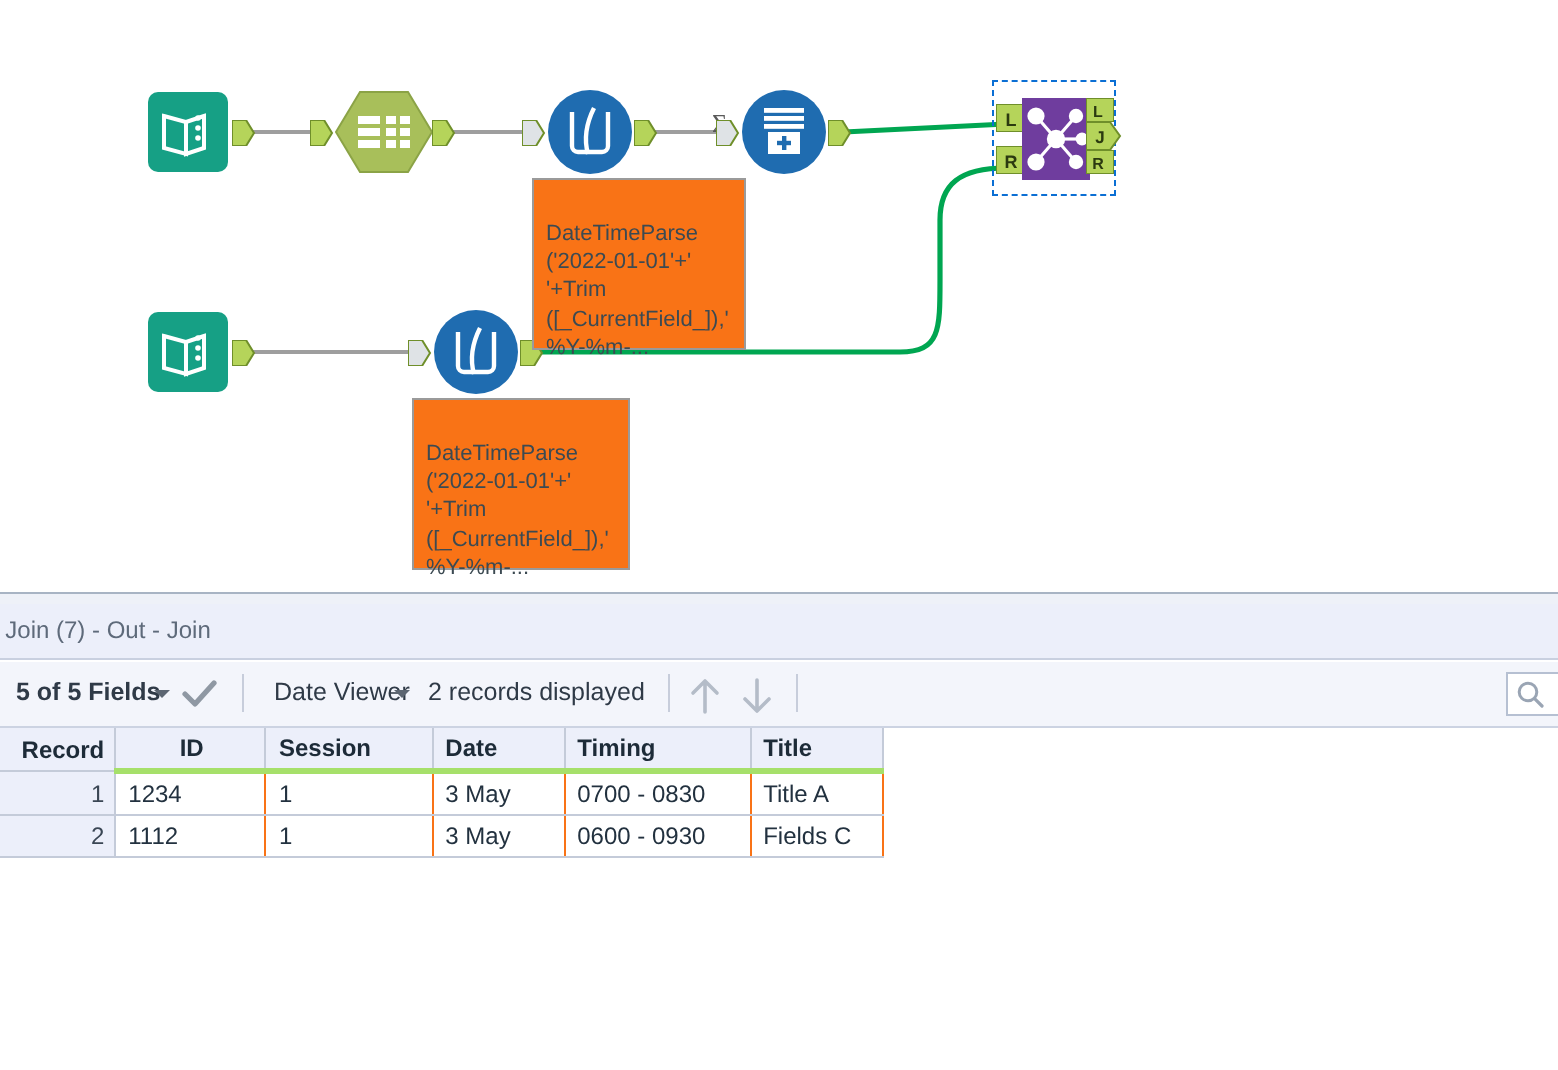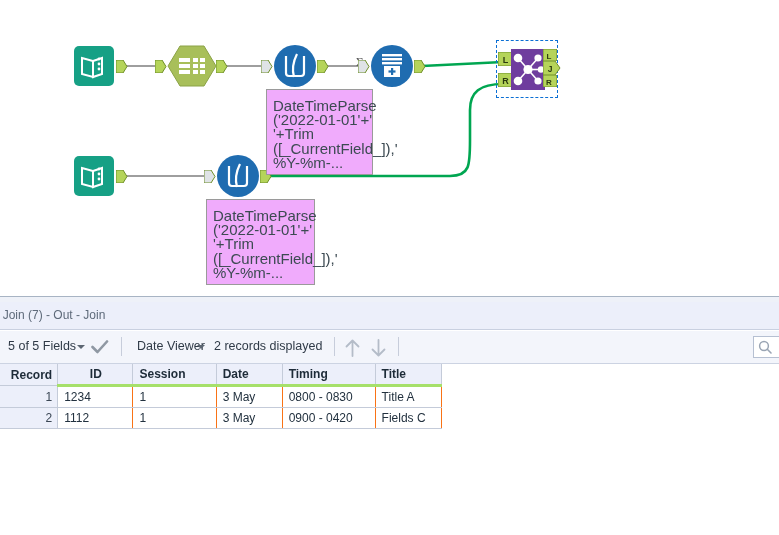--- a/index.html
+++ b/index.html
@@ -39,27 +39,27 @@
     position: absolute;
     left: 0; top: 0;
     width: 779px;
     height: 296px;
     pointer-events: none;
   }
 
   
   .annot {
     position: absolute;
-    background: #f0abfc;
+    background: #f97316;
     border: 1px solid #9a9a9a;
     font-family: "Liberation Sans", sans-serif;
-    font-size: 15px;
+    font-size: 11px;
     line-height: 14.2px;
     color: #3c4a52;
-    padding: 9px 5px 5px 6px;
+    padding: 20px 5px 5px 6px;
     white-space: pre;
     box-sizing: border-box;
   }
 
   
   .sigma {
     position: absolute;
     font-family: "Liberation Serif", serif;
     font-size: 13px;
     color: #5a5a5a;
@@ -388,21 +388,21 @@
   <div id="results">
 
     <div id="splitter"></div>
 
     <div id="breadcrumb-bar">
       <div id="breadcrumb">s - Join (7) - Out - Join</div>
     </div>
 
     <div id="toolbar">
 
-      <div class="tb-item" style="left:8px;">5 of 5 Fields</div>
+      <div class="tb-item" style="left:8px;font-weight:bold;">5 of 5 Fields</div>
       <div class="tb-caret" style="left:77px;"></div>
 
       <svg class="tb-icon" style="left:91px; top:9px;" width="18" height="15" viewBox="0 0 18 15">
         <path d="M1.5 7 L6.5 12 L16 1.5" fill="none" stroke="#8f98a3" stroke-width="2.6" stroke-linecap="round" stroke-linejoin="round"></path>
       </svg>
 
       <div class="tb-sep" style="left:121px;"></div>
 
       <div class="tb-item" style="left:137px;">Date Viewer</div>
       <div class="tb-caret" style="left:197px;"></div>
@@ -439,29 +439,29 @@
             <th style="width:96px;">Timing</th>
             <th style="width:68px;">Title</th>
           </tr>
         </thead>
         <tbody>
           <tr>
             <td class="rec">1</td>
             <td>1234</td>
             <td>1</td>
             <td>3 May</td>
-            <td>0800 - 0830</td>
+            <td>0700 - 0830</td>
             <td>Title A</td>
           </tr>
           <tr>
             <td class="rec">2</td>
             <td>1112</td>
             <td>1</td>
             <td>3 May</td>
-            <td>0900 - 0420</td>
+            <td>0600 - 0930</td>
             <td>Fields C</td>
           </tr>
         </tbody>
       </table>
     </div>
 
   </div>
 </div>
 
 </body></html>

